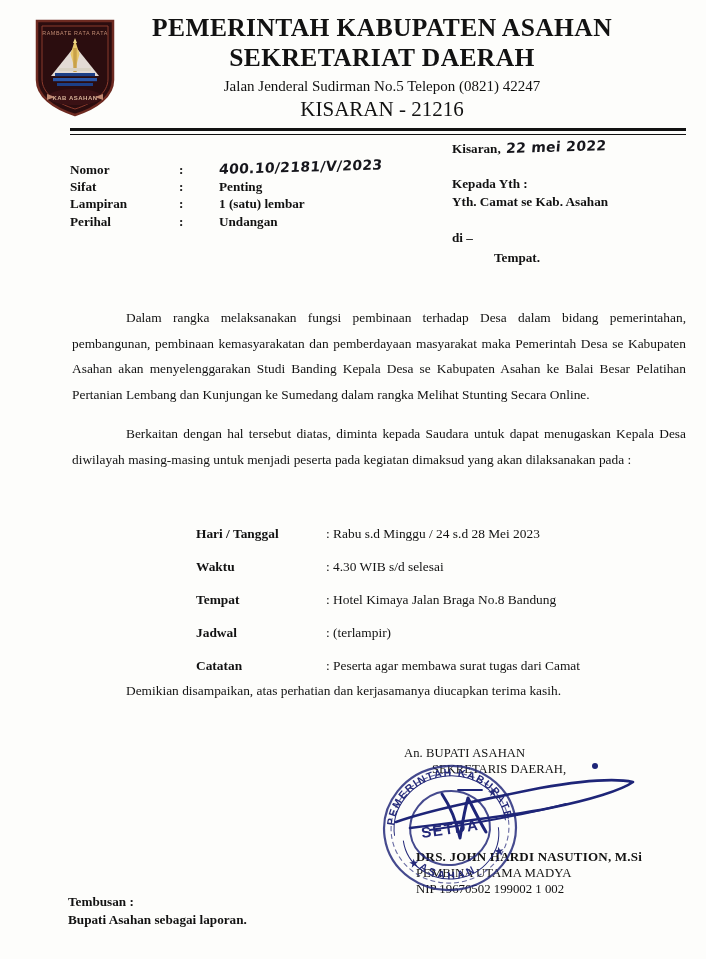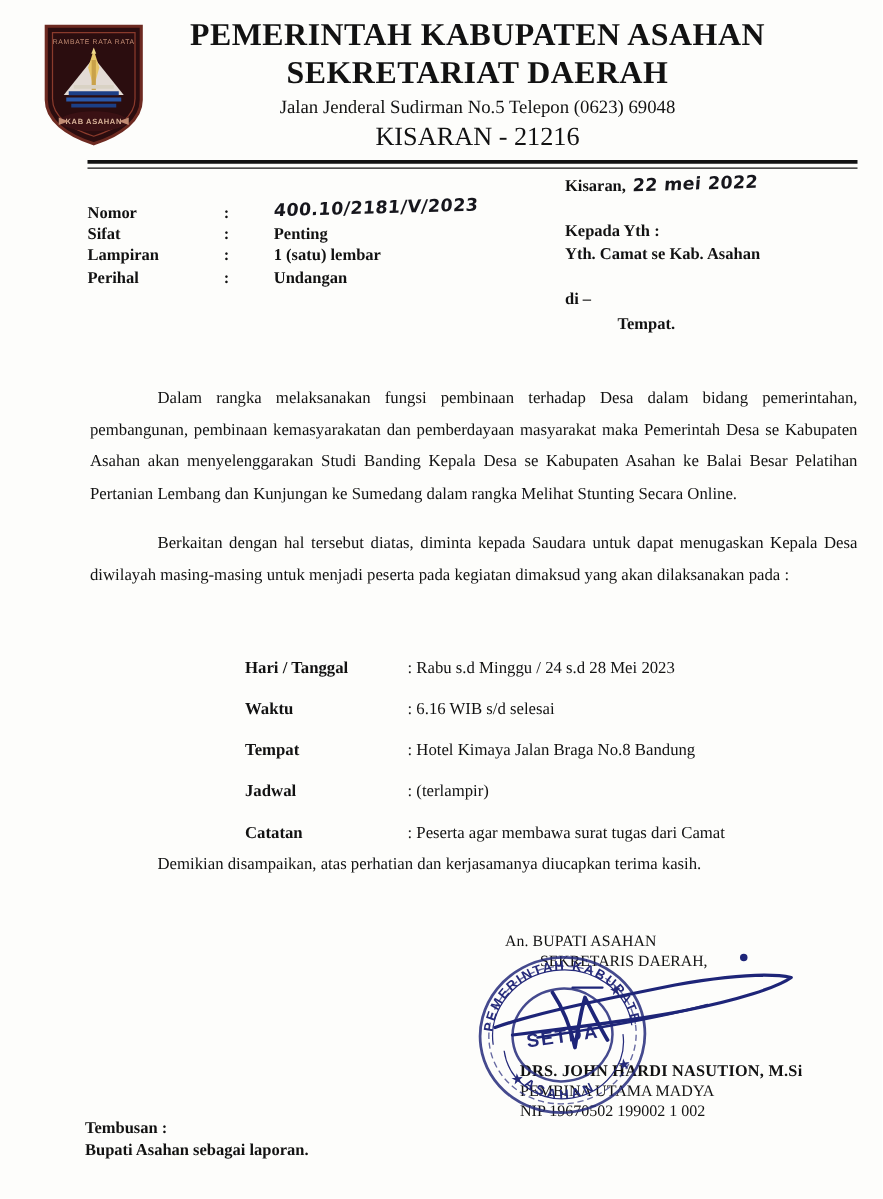--- a/index.html
+++ b/index.html
@@ -275,21 +275,21 @@
           <ellipse cx="42" cy="79" rx="27" ry="8" fill="#3a1114"></ellipse>
           <text x="42" y="81.5" text-anchor="middle" font-family="Liberation Sans, sans-serif" font-size="6" font-weight="bold" fill="#d9b49a" letter-spacing="0.5">KAB ASAHAN</text>
           <path d="M14 76 L22 79 L14 82 Z" fill="#c08a72"></path>
           <path d="M70 76 L62 79 L70 82 Z" fill="#c08a72"></path>
         </svg>
       </div>
     </div>
     <div class="head-text">
       <div class="head-line1">PEMERINTAH KABUPATEN ASAHAN</div>
       <div class="head-line2">SEKRETARIAT DAERAH</div>
-      <div class="head-line3">Jalan Jenderal Sudirman No.5 Telepon (0623) 69048</div>
+      <div class="head-line3">Jalan Jenderal Sudirman No.5 Telepon (0821) 42247</div>
       <div class="head-line4">KISARAN - 21216</div>
     </div>
   </div>
 
   <div class="rule-thick"></div>
   <div class="rule-thin"></div>
 
   <div class="ref-block">
     <div class="ref-row">
       <span class="ref-label">Nomor</span>
@@ -329,21 +329,21 @@
     <p class="para para-last">Berkaitan dengan hal tersebut diatas, diminta kepada Saudara untuk dapat menugaskan Kepala Desa diwilayah masing-masing untuk menjadi peserta pada kegiatan dimaksud yang akan dilaksanakan pada :</p>
   </div>
 
   <div class="details">
     <div class="det-row">
       <span class="det-label">Hari / Tanggal</span>
       <span class="det-value">: Rabu s.d Minggu / 24 s.d 28 Mei 2023</span>
     </div>
     <div class="det-row">
       <span class="det-label">Waktu</span>
-      <span class="det-value">: 6.16 WIB s/d selesai</span>
+      <span class="det-value">: 4.30 WIB s/d selesai</span>
     </div>
     <div class="det-row">
       <span class="det-label">Tempat</span>
       <span class="det-value">: Hotel Kimaya Jalan Braga No.8 Bandung</span>
     </div>
     <div class="det-row">
       <span class="det-label">Jadwal</span>
       <span class="det-value">: (terlampir)</span>
     </div>
     <div class="det-row">

